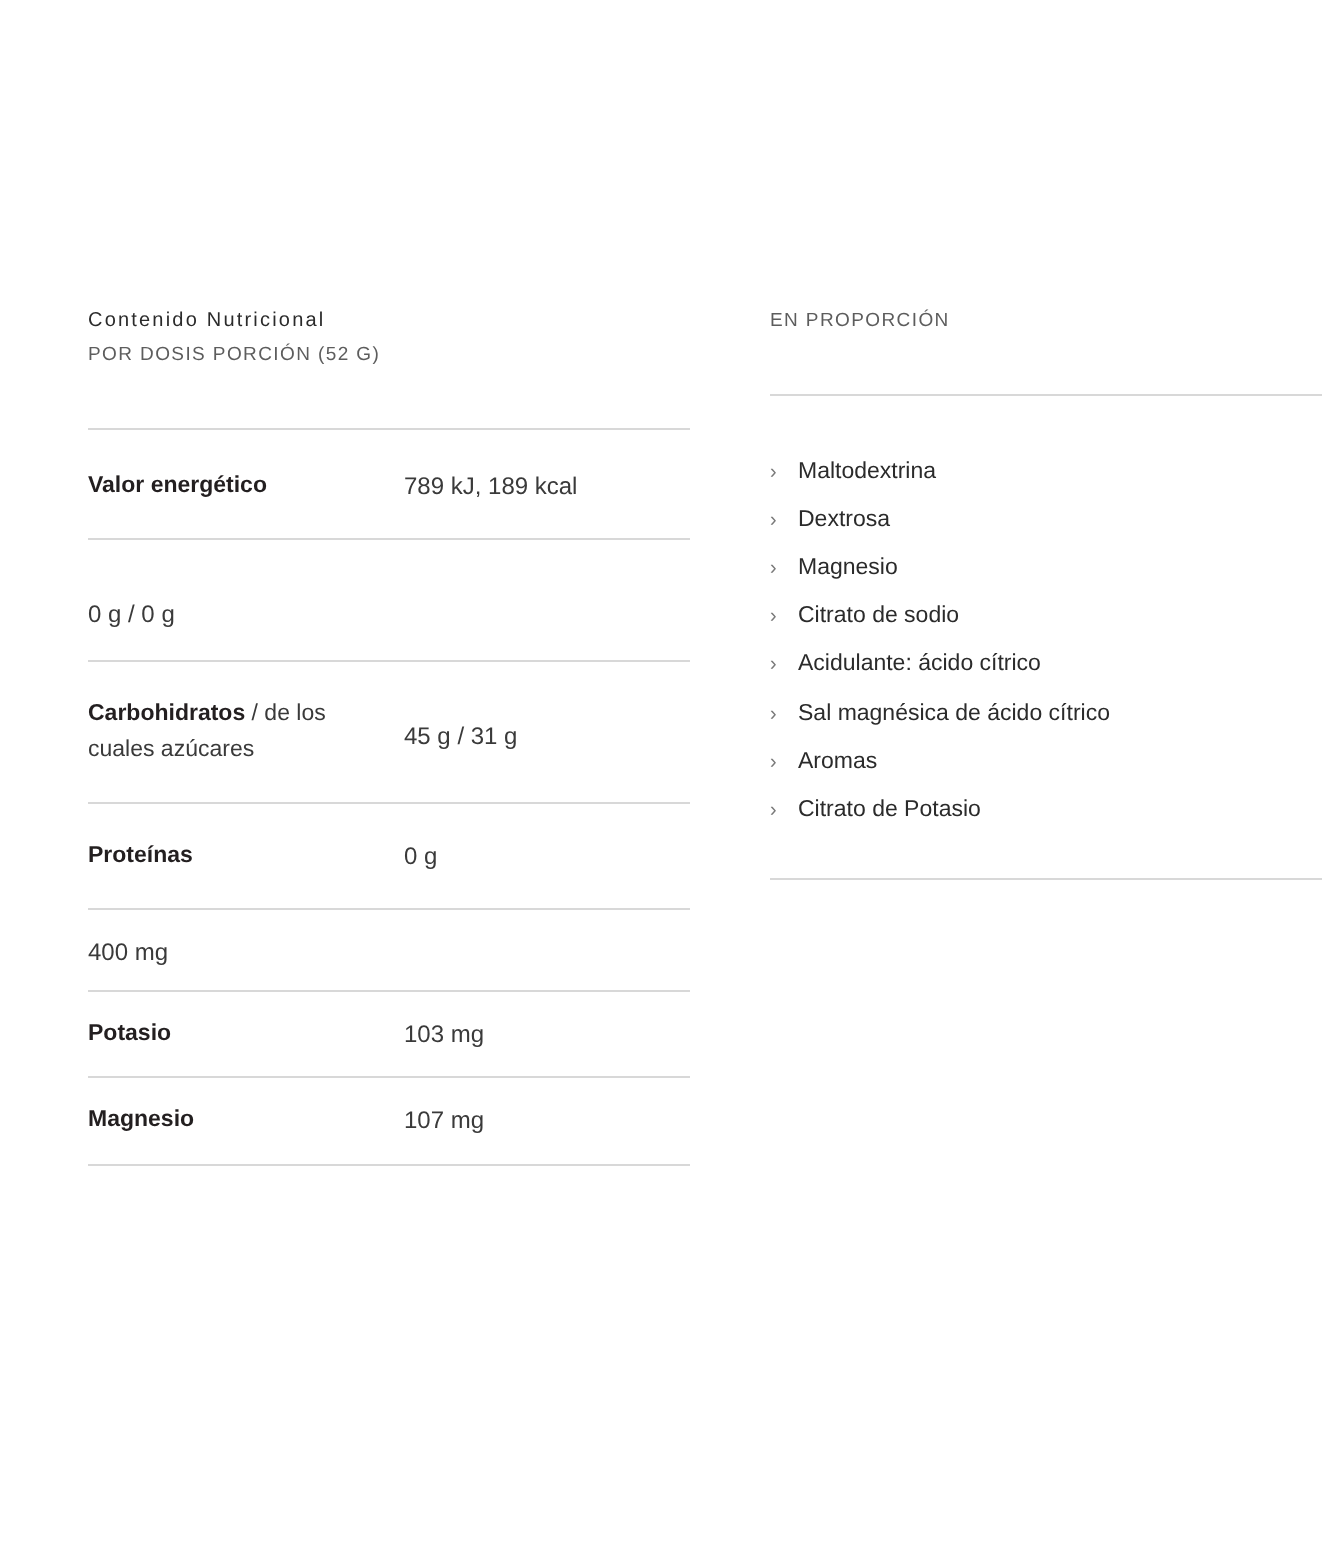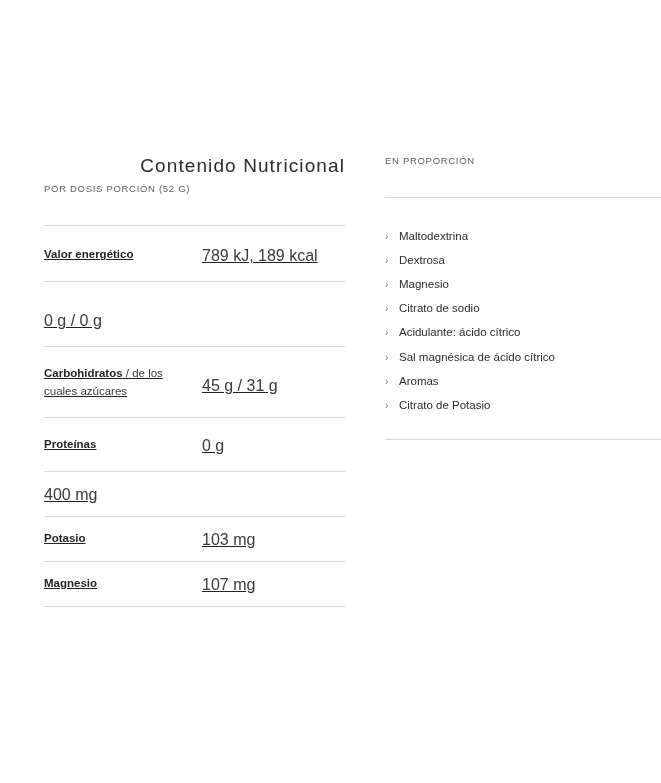--- a/index.html
+++ b/index.html
@@ -32,27 +32,26 @@
     width: 345px;
     padding-left: 44px;
     box-sizing: border-box;
   }
   .col-right {
     width: 316px;
     padding-left: 40px;
     box-sizing: border-box;
   }
   .col-title {
-    font-size: 19px;
+    font-size: 10px;
     letter-spacing: 1.1px;
     color: #2b2b2b;
     font-weight: 400;
     margin: 0 0 5px 0;
     line-height: 1.2;
-    text-align: right;
   }
   .col-subtitle {
     font-size: 9.5px;
     letter-spacing: 0.7px;
     color: #5d5d5d;
     margin: 0;
     text-transform: uppercase;
     line-height: 1.3;
   }
   .rule {
@@ -60,21 +59,20 @@
     background: #d8d8d8;
     margin-top: 30px;
   }
   .rule-left { width: 301px; }
   .rule-right { width: 276px; }
 
   
   .nutri-table {
     width: 301px;
     margin-top: 0;
-    text-decoration: underline;
   }
   .nutri-row {
     display: flex;
     flex-direction: row;
     align-items: flex-start;
     border-bottom: 1px solid #d8d8d8;
     min-height: 52px;
     padding-top: 18px;
     padding-bottom: 16px;
     box-sizing: border-box;
@@ -99,21 +97,21 @@
   }
   .nutri-label .bold {
     font-weight: bold;
   }
   .nutri-label .light {
     font-weight: normal;
     color: #3a3a3a;
   }
   .nutri-value {
     flex: 1;
-    font-size: 16px;
+    font-size: 12px;
     color: #3a3a3a;
     padding-top: 1px;
   }
   .nutri-row.two-line .nutri-value {
     padding-top: 12px;
   }
 
   
   .ing-list {
     list-style: none;

